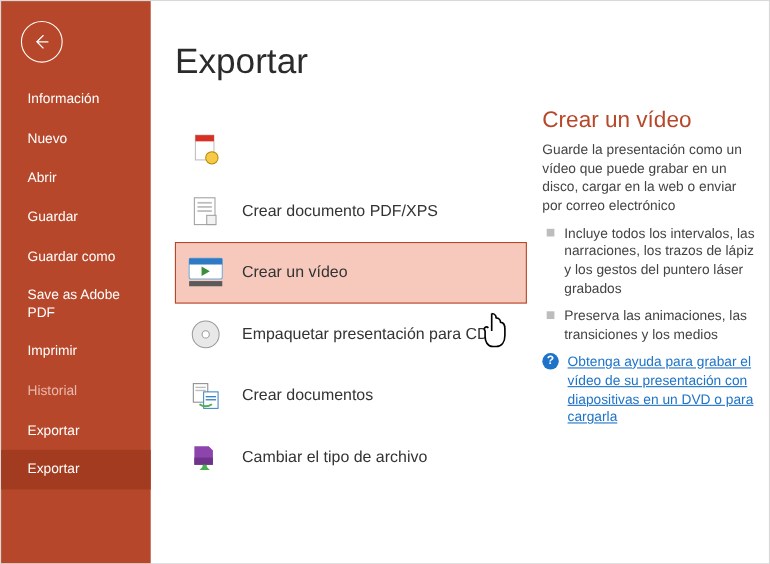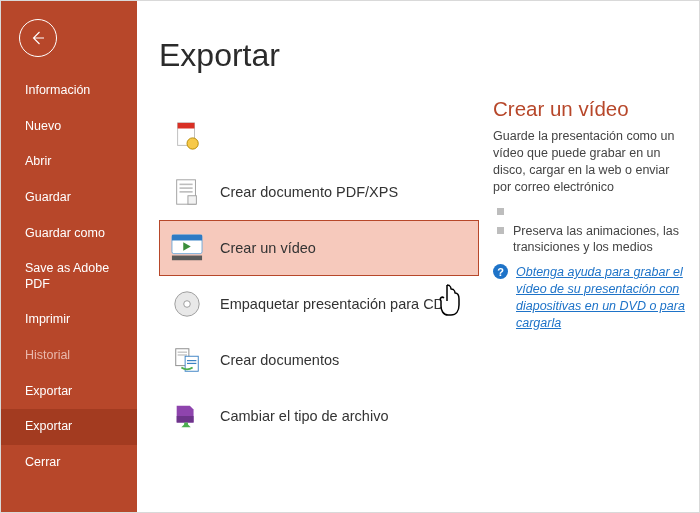--- a/index.html
+++ b/index.html
@@ -19,21 +19,21 @@
   .option .ico { width: 34px; height: 34px; display: flex; align-items: center; justify-content: center; flex: none; }
   .option .lbl { font-size: 14.5px; color: #333; line-height: 1.25; }
   .right { flex: 1; padding-left: 14px; padding-top: 60px; font-size: 12.5px; color: #444; }
   .right-title { color: #b7472a; font-size: 20.5px; font-weight: 400; margin-bottom: 7px; }
   .right-intro { line-height: 1.35; margin-bottom: 8px; }
   .right-list { list-style: none; }
   .right-list li { display: flex; gap: 9px; margin-bottom: 8px; line-height: 1.35; padding-left: 4px; }
   .bullet { width: 7px; height: 7px; flex: none; background: #bdbdbd; margin-top: 4px; }
   .help-row { display: flex; gap: 8px; margin-top: 4px; }
   .help-icon { width: 15px; height: 15px; flex: none; border-radius: 50%; background: #1e73c8; color: #fff; font-size: 11px; font-weight: bold; display: flex; align-items: center; justify-content: center; }
-  .help-link { color: #1e73c8; text-decoration: underline; font-size: 12.5px; line-height: 1.35; font-style: italic; }
+  .help-link { color: #1e73c8; text-decoration: underline; font-size: 12.5px; line-height: 1.35; }
   .cursor { position: absolute; left: 437px; top: 282px; pointer-events: none; }
   .app { position: relative; }
 </style>
 </head>
 <body>
 
 <div class="app">
 
   <div class="sidebar">
     <div class="back-btn">
@@ -44,21 +44,20 @@
     <div class="side-item"><span>Información</span></div>
     <div class="side-item"><span>Nuevo</span></div>
     <div class="side-item"><span>Abrir</span></div>
     <div class="side-item"><span>Guardar</span></div>
     <div class="side-item"><span>Guardar como</span></div>
     <div class="side-item"><span>Save as Adobe PDF</span></div>
     <div class="side-item"><span>Imprimir</span></div>
     <div class="side-item disabled"><span>Historial</span></div>
     <div class="side-item"><span>Exportar</span></div>
     <div class="side-item active"><span>Exportar</span></div>
-    <div class="side-item"><span>Cerrar</span></div>
   </div>
 
   <div class="main">
     <div class="center">
       <h1 class="page-title">Exportar</h1>
 
       <div class="option">
         <span class="ico">
           <svg width="30" height="30" viewBox="0 0 32 32">
               <rect x="6" y="2" width="18" height="24" fill="#fff" stroke="#bcbcbc"></rect>
@@ -130,20 +129,21 @@
         <span class="lbl">Cambiar el tipo de archivo</span>
       </div>
     </div>
 
     <div class="right">
       <div class="right-title">Crear un vídeo</div>
       <div class="right-intro">Guarde la presentación como un vídeo que puede grabar en un disco, cargar en la web o enviar por correo electrónico</div>
       <ul class="right-list">
         <li>
             <span class="bullet"></span>
+            <span>Incluye todos los intervalos, las narraciones, los trazos de lápiz y los gestos del puntero láser grabados</span>
           </li>
         <li>
             <span class="bullet"></span>
             <span>Preserva las animaciones, las transiciones y los medios</span>
           </li>
       </ul>
       <div class="help-row">
         <span class="help-icon">?</span>
         <a href="#" class="help-link">Obtenga ayuda para grabar el vídeo de su presentación con diapositivas en un DVD o para cargarla</a>
       </div>

